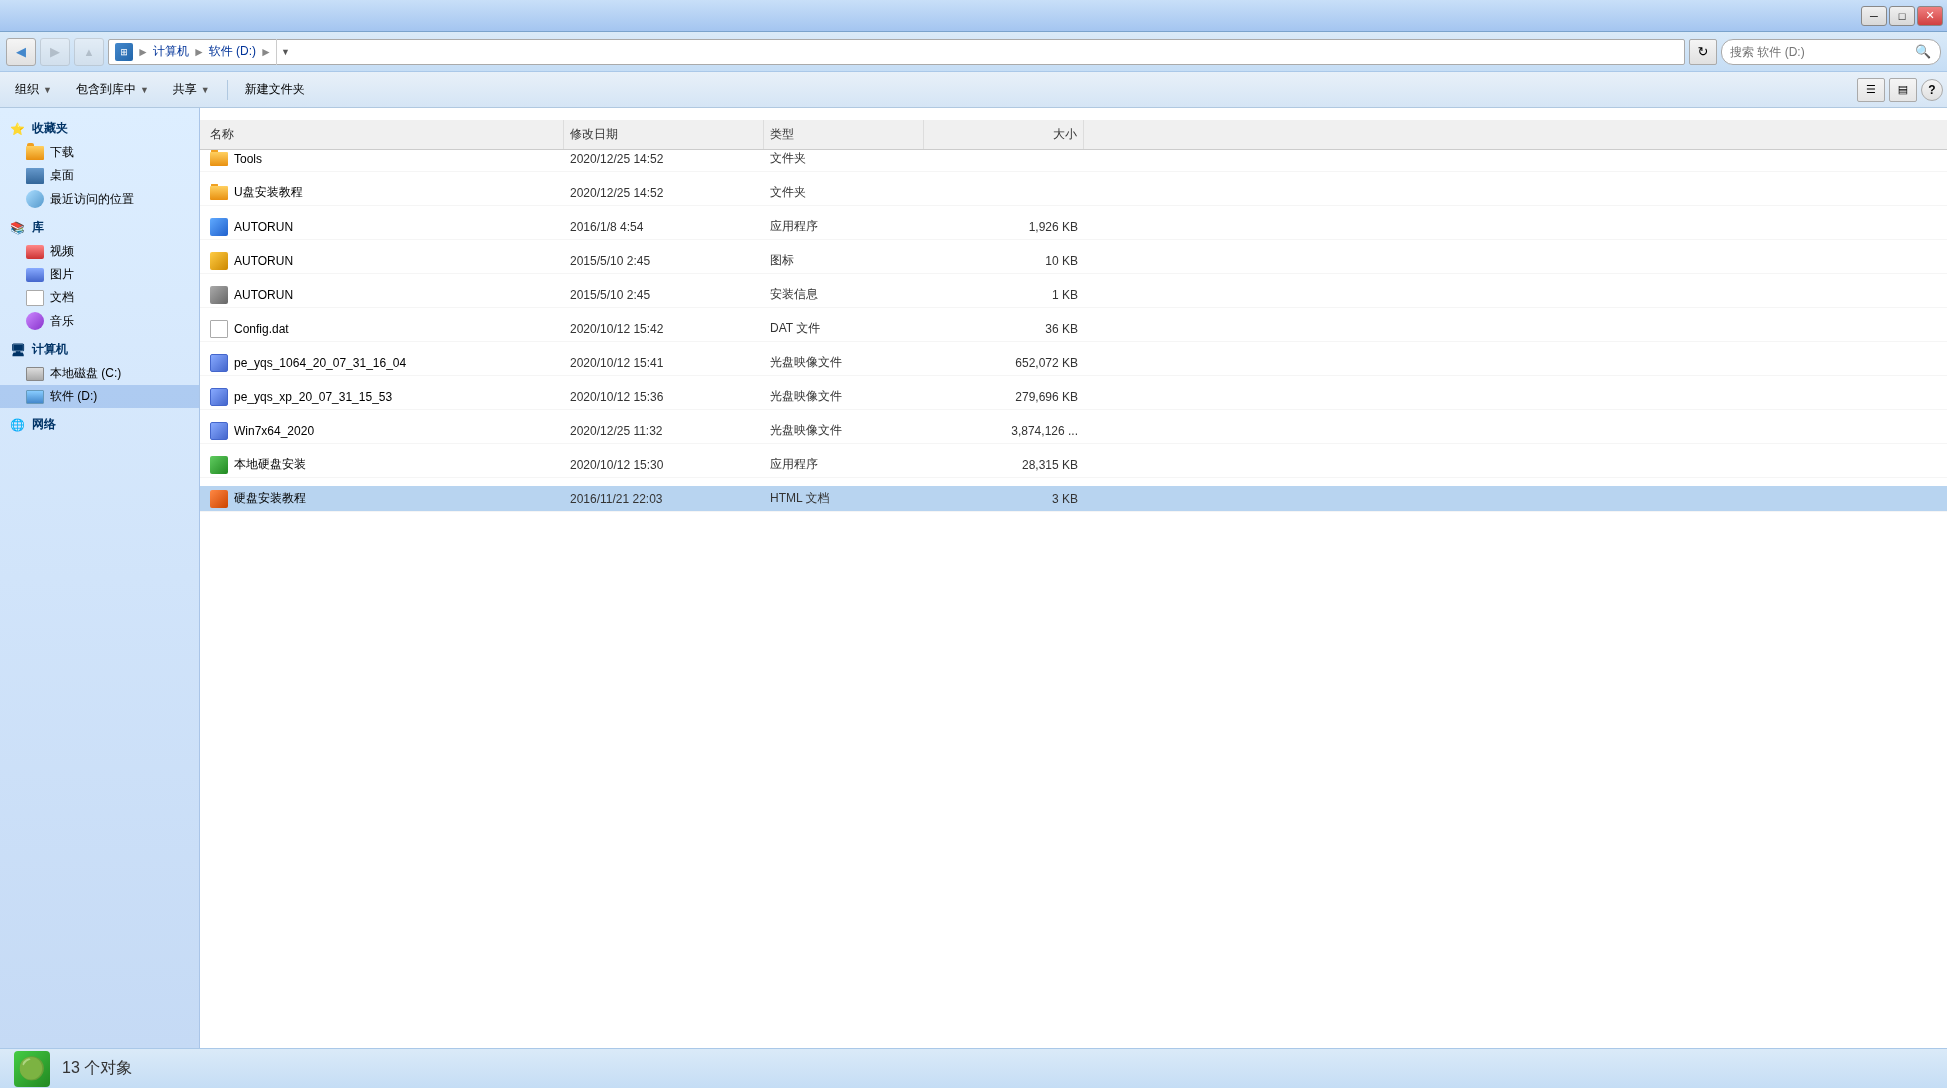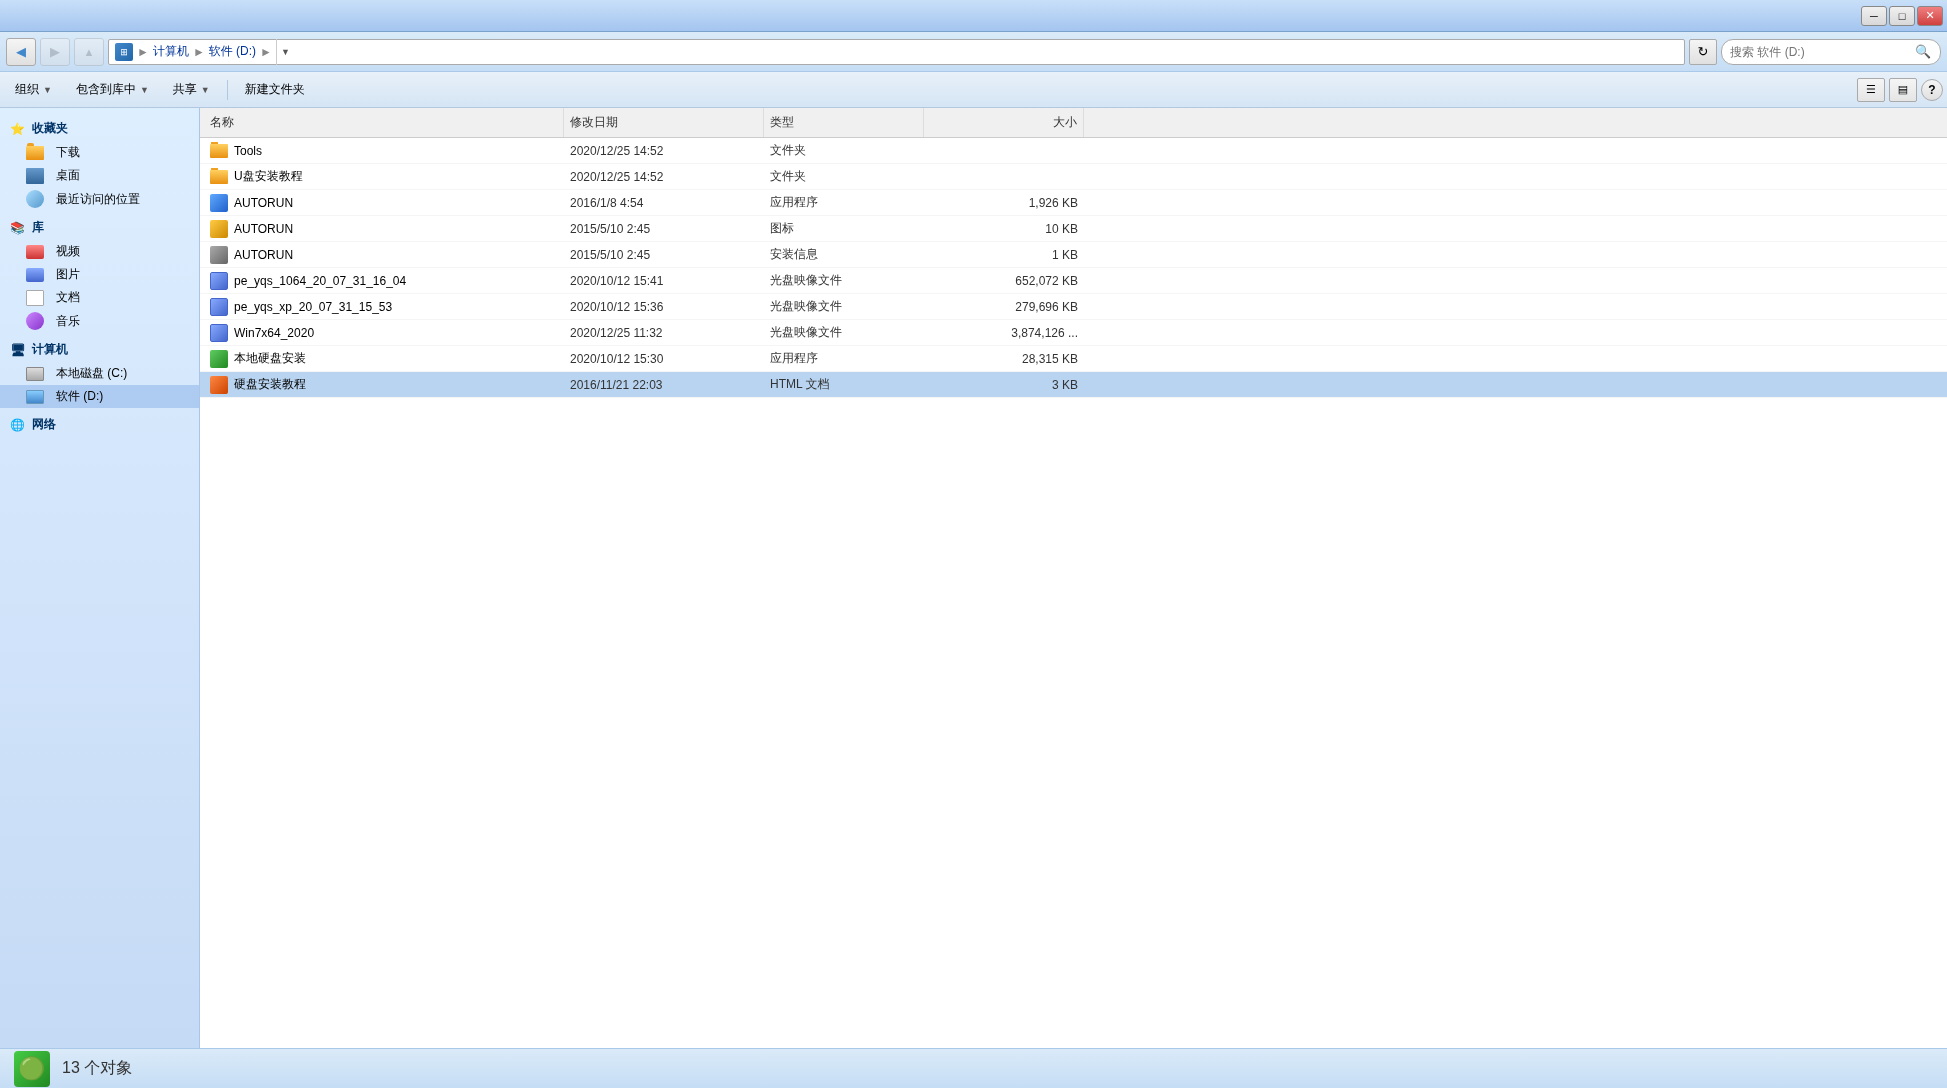--- a/index.html
+++ b/index.html
@@ -238,21 +238,21 @@
       width: 16px;
       height: 16px;
       display: flex;
       align-items: center;
       justify-content: center;
     }
     .sidebar-item {
       display: flex;
       align-items: center;
       padding: 3px 8px 3px 26px;
-      gap: 12px;
+      gap: 6px;
       cursor: pointer;
       font-size: 12px;
       color: #000;
     }
     .sidebar-item.active { background: rgba(100,150,220,0.35); }
     .sidebar-item-icon {
       width: 18px;
       height: 18px;
       flex-shrink: 0;
     }
@@ -269,21 +269,21 @@
     
     .col-header {
       display: flex;
       align-items: center;
       height: 30px;
       background: #f0f0f0;
       border-bottom: 1px solid #ccc;
       padding: 0 4px;
       flex-shrink: 0;
       position: sticky;
-      top: 0;
+      top: 12px;
     }
     .col-cell {
       padding: 0 6px;
       font-size: 12px;
       color: #333;
       white-space: nowrap;
       overflow: hidden;
       text-overflow: ellipsis;
       cursor: pointer;
       height: 100%;
@@ -302,20 +302,21 @@
       flex: 1;
       overflow-y: auto;
     }
     .file-row {
       display: flex;
       align-items: center;
       height: 26px;
       padding: 0 4px;
       cursor: pointer;
       border-bottom: 1px solid #f5f5f5;
+      margin-top: 8px;
     }
     .file-row.selected { background: #b8d4f0; }
     .file-cell {
       padding: 0 6px;
       font-size: 12px;
       white-space: nowrap;
       overflow: hidden;
       text-overflow: ellipsis;
     }
     .file-cell.name-cell {
@@ -646,20 +647,31 @@
             </div>
       <span>AUTORUN</span>
     </div>
     <div class="file-cell date-cell">2015/5/10 2:45</div>
     <div class="file-cell type-cell">安装信息</div>
     <div class="file-cell size-cell">1 KB</div>
   </div>
         <div class="file-row">
     <div class="file-cell name-cell">
       <div class="file-icon">
+              <div class="icon-dat"></div>
+            </div>
+      <span>Config.dat</span>
+    </div>
+    <div class="file-cell date-cell">2020/10/12 15:42</div>
+    <div class="file-cell type-cell">DAT 文件</div>
+    <div class="file-cell size-cell">36 KB</div>
+  </div>
+        <div class="file-row">
+    <div class="file-cell name-cell">
+      <div class="file-icon">
               <div class="icon-iso"></div>
             </div>
       <span>pe_yqs_1064_20_07_31_16_04</span>
     </div>
     <div class="file-cell date-cell">2020/10/12 15:41</div>
     <div class="file-cell type-cell">光盘映像文件</div>
     <div class="file-cell size-cell">652,072 KB</div>
   </div>
         <div class="file-row">
     <div class="file-cell name-cell">

